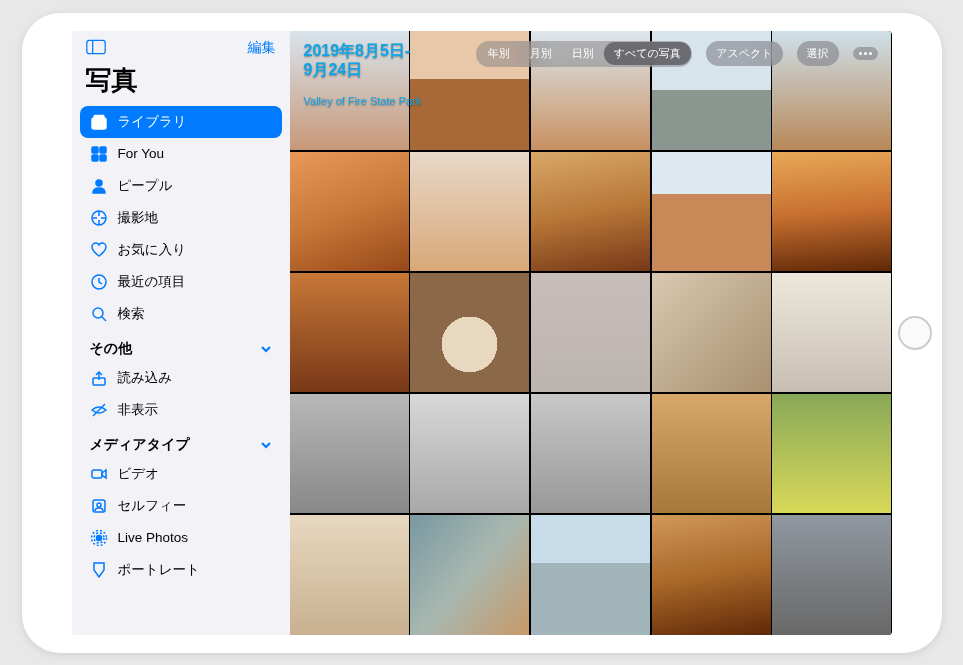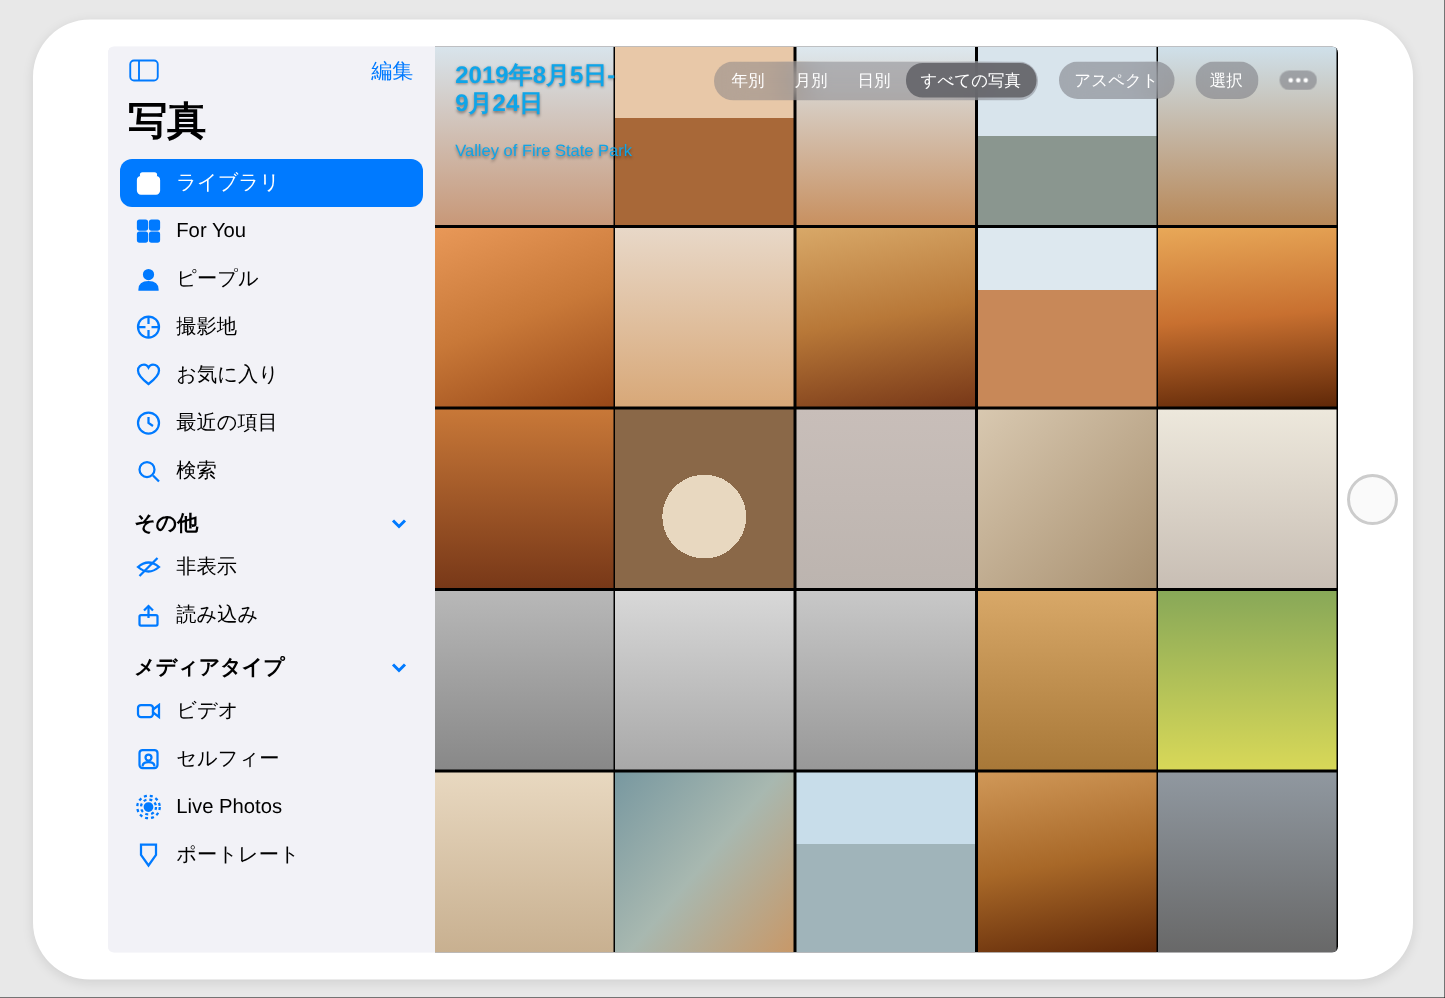--- a/index.html
+++ b/index.html
@@ -150,32 +150,32 @@
 
         <div class="section-hdr">
           <span>その他</span>
           <svg class="chev" viewBox="0 0 12 12">
               <polyline points="2,4 6,8 10,4"></polyline>
             </svg>
         </div>
         <div id="sb-other">
             <div class="sb-item">
               <svg class="sb-icon" viewBox="0 0 18 18" style="color:#007aff">
-                <path d="M2 9 Q9 3 16 9 Q9 15 2 9 Z"></path>
-                <line x1="3" y1="15" x2="15" y2="3"></line>
-              </svg>
-              <span>非表示</span>
-            </div>
-            <div class="sb-item">
-              <svg class="sb-icon" viewBox="0 0 18 18" style="color:#007aff">
                 <rect x="3" y="9" width="12" height="7" rx="1"></rect>
                 <polyline points="6,6 9,3 12,6"></polyline>
                 <line x1="9" y1="3" x2="9" y2="11"></line>
               </svg>
               <span>読み込み</span>
+            </div>
+            <div class="sb-item">
+              <svg class="sb-icon" viewBox="0 0 18 18" style="color:#007aff">
+                <path d="M2 9 Q9 3 16 9 Q9 15 2 9 Z"></path>
+                <line x1="3" y1="15" x2="15" y2="3"></line>
+              </svg>
+              <span>非表示</span>
             </div>
           </div>
 
         <div class="section-hdr">
           <span>メディアタイプ</span>
           <svg class="chev" viewBox="0 0 12 12">
               <polyline points="2,4 6,8 10,4"></polyline>
             </svg>
         </div>
         <div id="sb-media">

